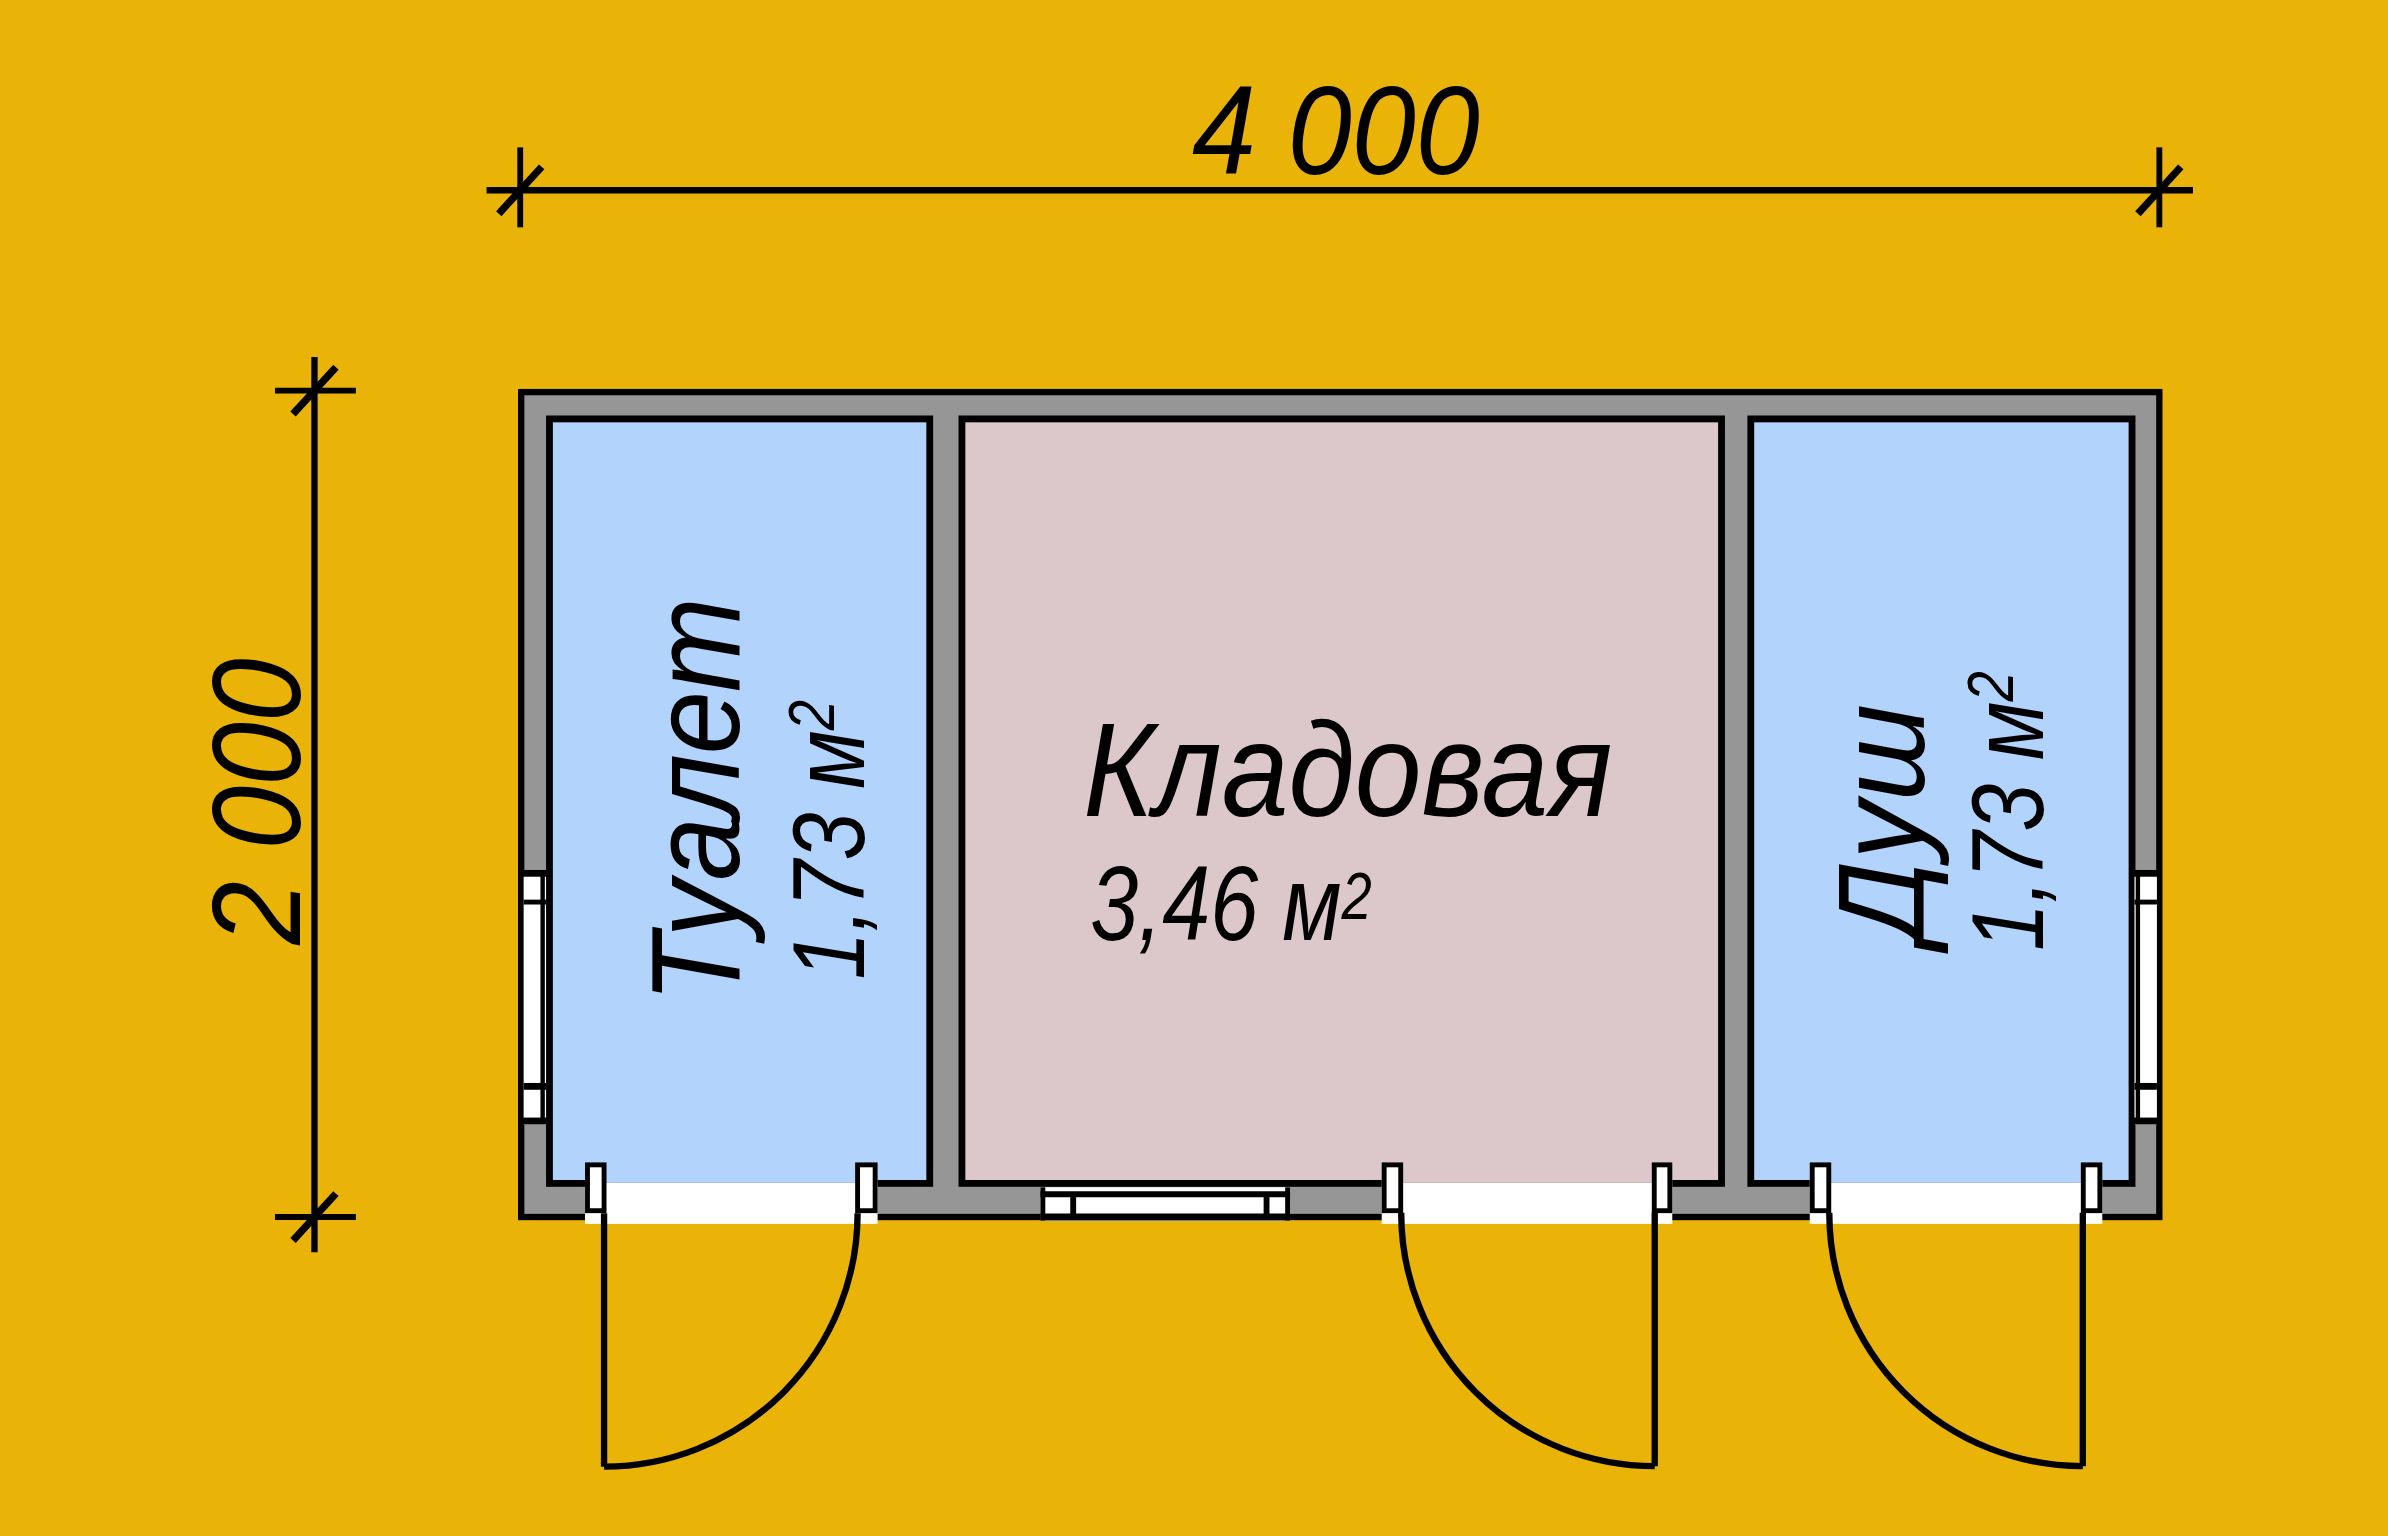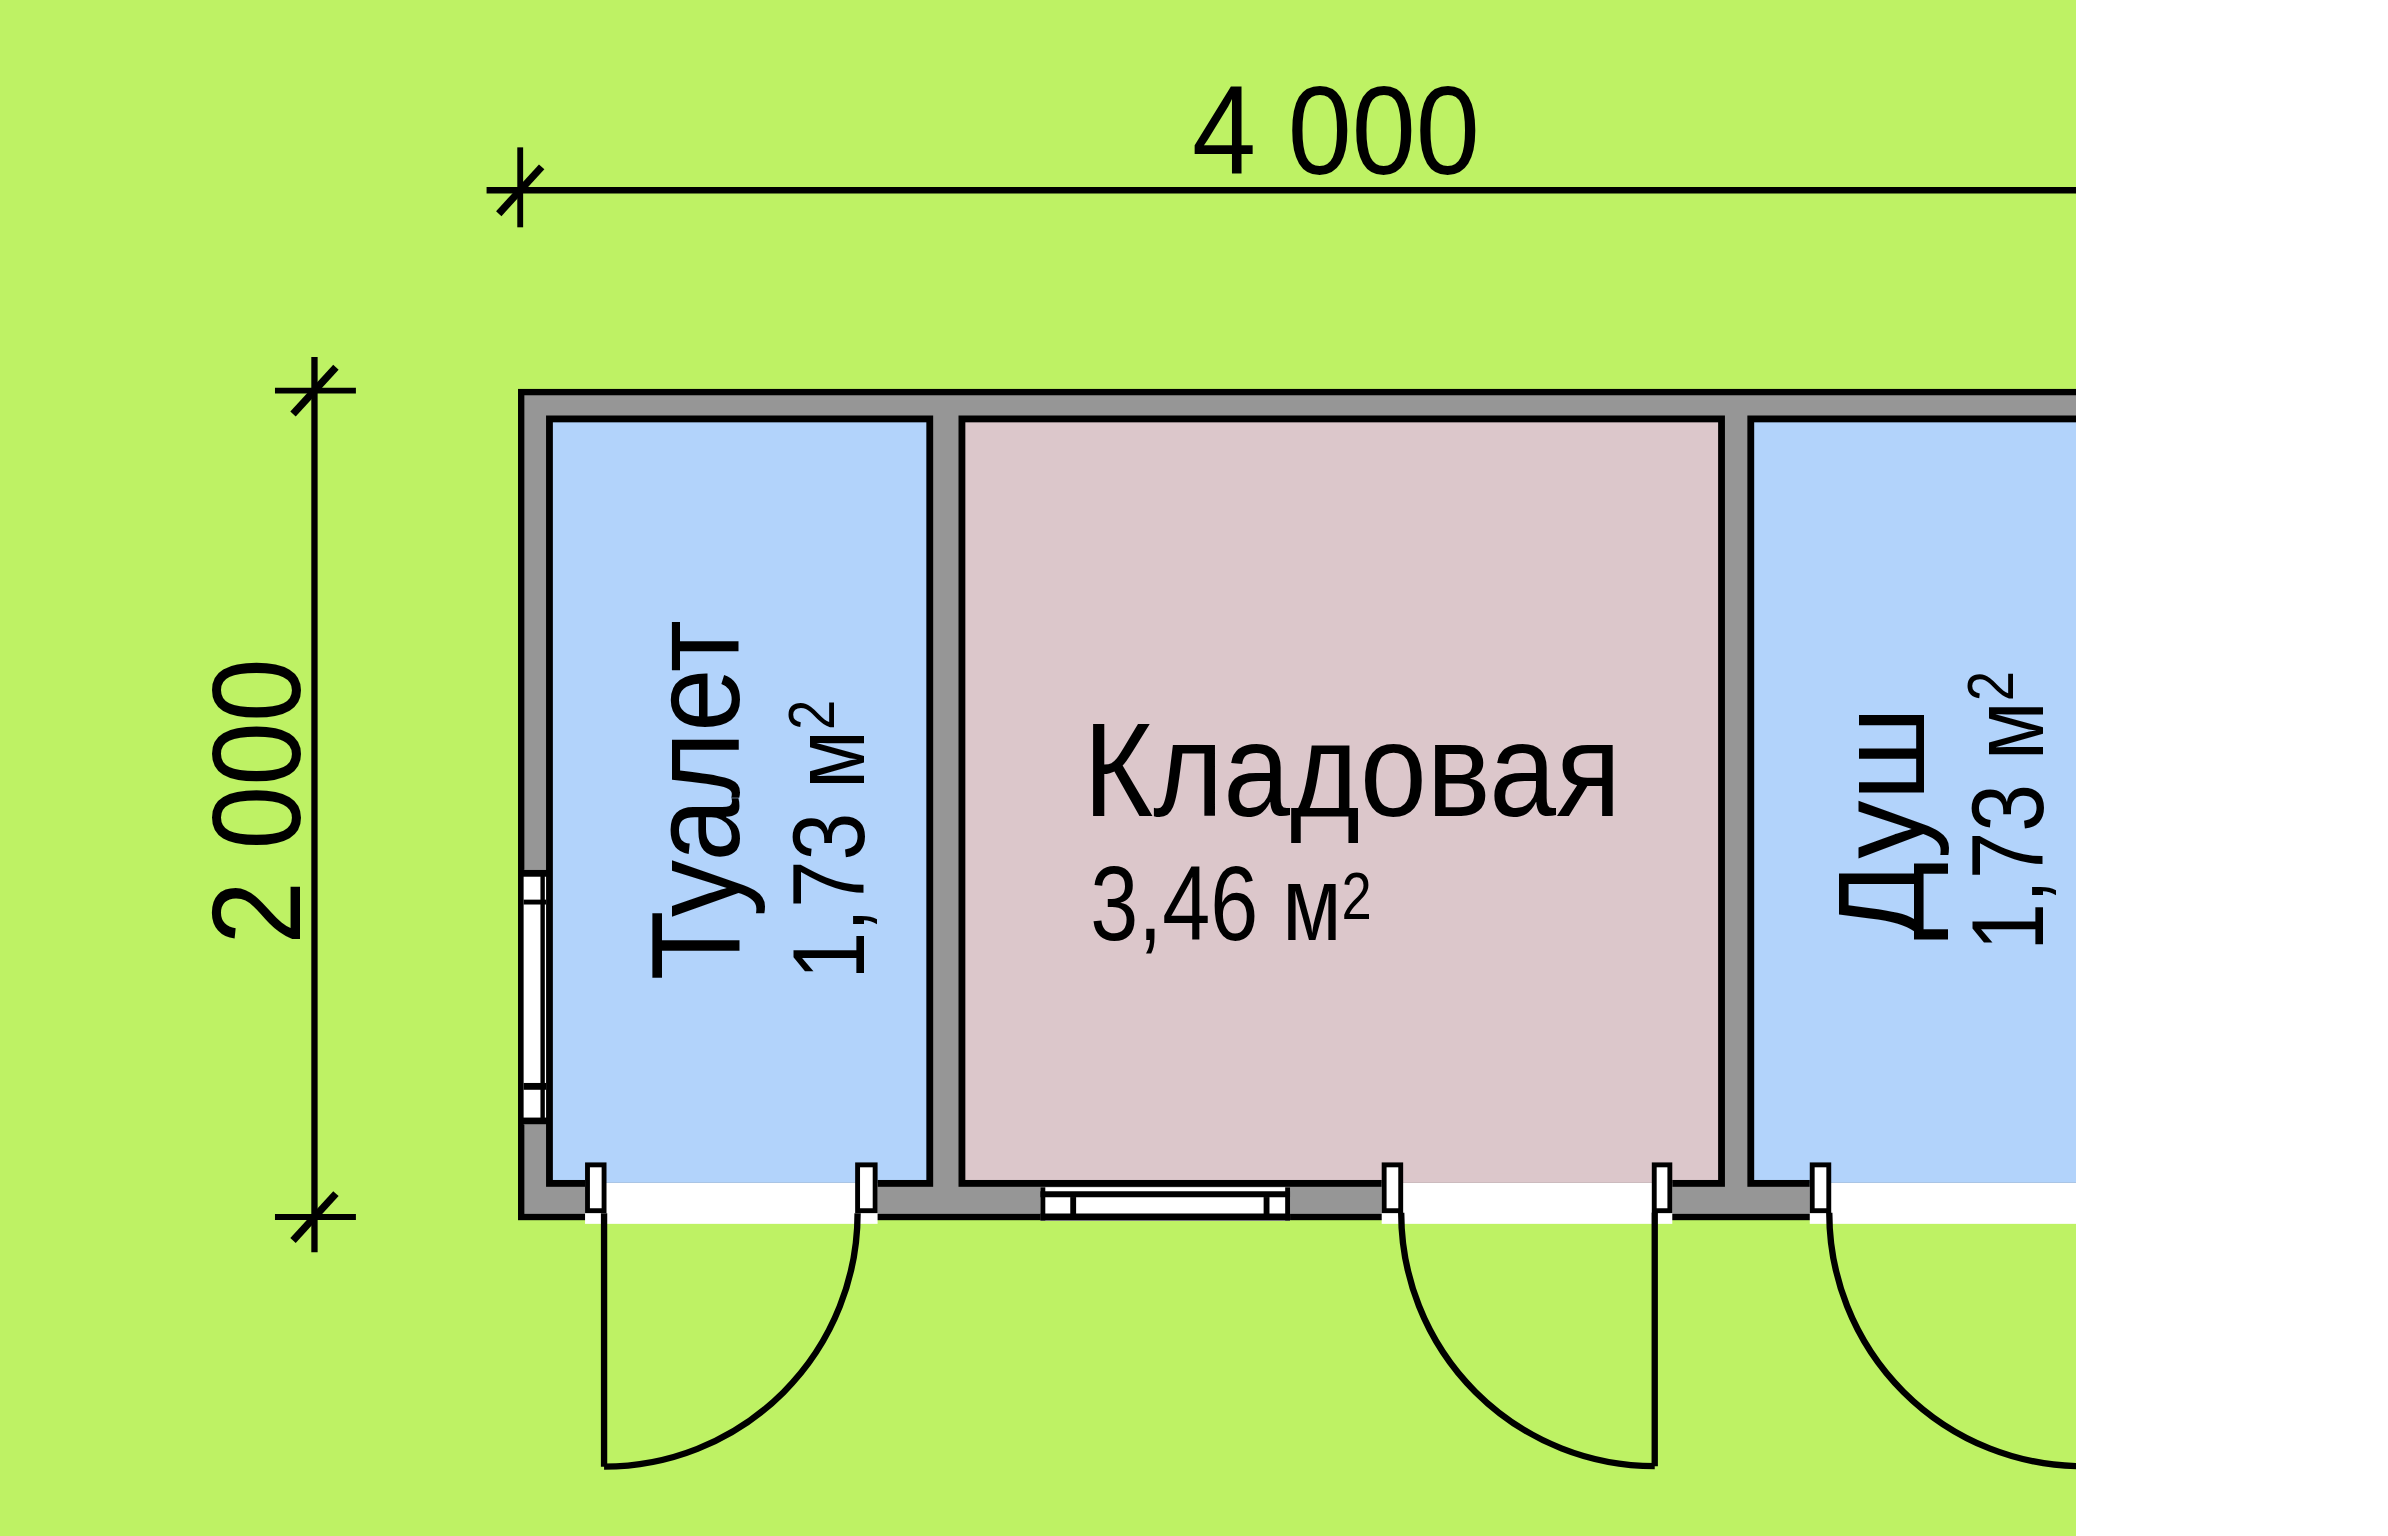--- a/index.html
+++ b/index.html
@@ -1,16 +1,16 @@
 <!DOCTYPE html>
 <html><head>
 <meta charset="utf-8">
 <style>
   html,body{margin:0;padding:0;background:#fff;}
-  #page{position:relative;width:2076px;height:1536px;background:#bef264;overflow:hidden;}
+  #page{position:relative;width:2388px;height:1536px;background:#eab308;overflow:hidden;font-style:italic;}
   svg text{font-family:"Liberation Sans",sans-serif;fill:#000;}
 </style>
 </head>
 <body>
 <div id="page">
 <svg width="2388" height="1536" viewBox="0 0 2449 1575" xmlns="http://www.w3.org/2000/svg">
 
   <rect x="534.5" y="402" width="1680" height="846" fill="#969696" stroke="#000" stroke-width="6.5"></rect>
 
   <rect x="563.5" y="429.5" width="390" height="784" fill="#b2d3fb" stroke="#000" stroke-width="7"></rect>

